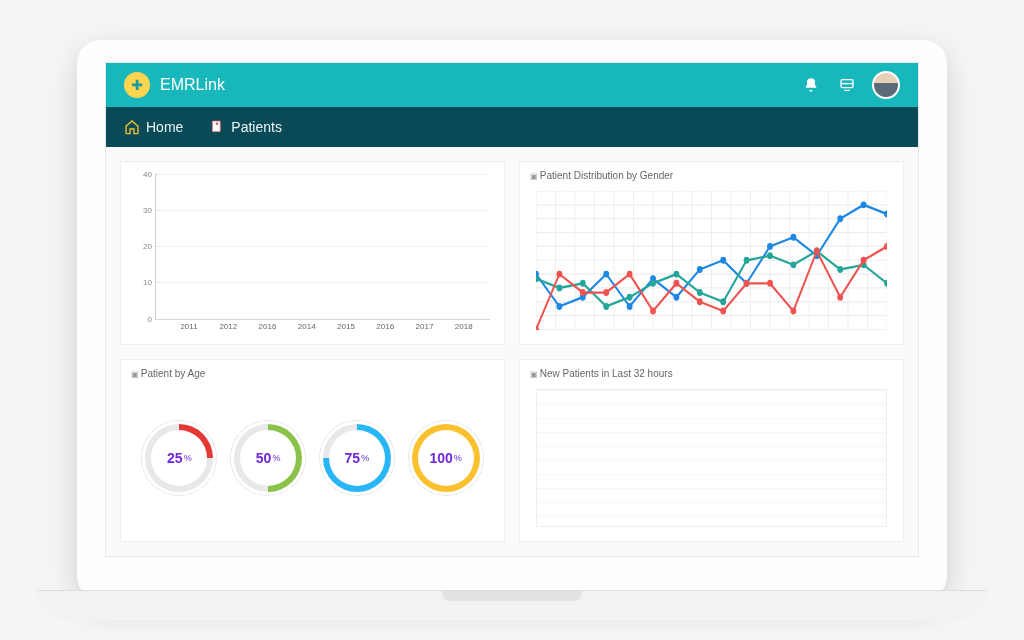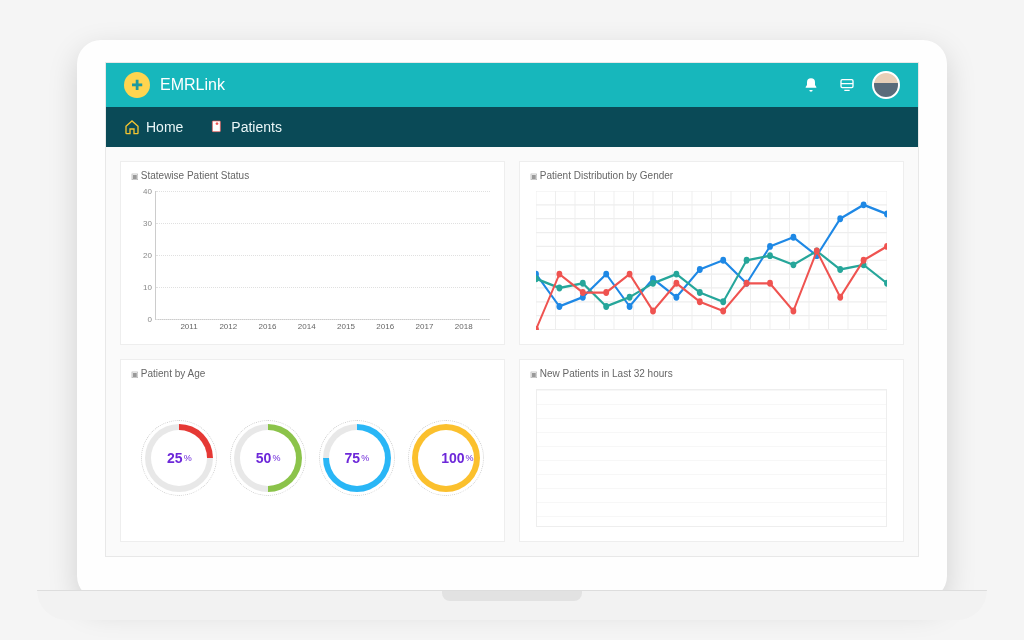--- a/index.html
+++ b/index.html
@@ -82,21 +82,20 @@
               <path d="M10 7h4M12 5v4" stroke="#ef5350" stroke-width="2"></path>
             </svg>
           </span>
      <span>Patients</span>
    </div>
   </div>
 
   <div class="content">
 
    <div class="card">
-    <div class="card-title">Statewise Patient Status</div>
     <div class="chart-area">
       <div class="bars" id="bars1">
               <div class="grid" style="top: 100%;"></div>
               <div class="ytick" style="top: 100%;">0</div>
               <div class="grid" style="top: 75%;"></div>
               <div class="ytick" style="top: 75%;">10</div>
               <div class="grid" style="top: 50%;"></div>
               <div class="ytick" style="top: 50%;">20</div>
               <div class="grid" style="top: 25%;"></div>
               <div class="ytick" style="top: 25%;">30</div>
@@ -255,21 +254,21 @@
               <div style="position: absolute; inset: -4px; border: 1px dotted rgb(204, 204, 204); border-radius: 50%;"></div>
             </div>
             <div class="gauge" style="background: conic-gradient(rgb(41, 182, 246) 0deg, rgb(41, 182, 246) 270deg, rgb(232, 232, 232) 270deg, rgb(232, 232, 232) 360deg);">
               <div style="position:absolute;inset:6px;background:#fff;border-radius:50%;display:flex;align-items:center;justify-content:center">
                 <span>75</span>
                 <span class="pct">%</span>
               </div>
               <div style="position: absolute; inset: -4px; border: 1px dotted rgb(204, 204, 204); border-radius: 50%;"></div>
             </div>
             <div class="gauge" style="background: conic-gradient(rgb(251, 192, 45) 0deg, rgb(251, 192, 45) 360deg, rgb(232, 232, 232) 360deg, rgb(232, 232, 232) 360deg);">
-              <div style="position:absolute;inset:6px;background:#fff;border-radius:50%;display:flex;align-items:center;justify-content:flex-end">
+              <div style="position:absolute;inset:6px;background:#fff;border-radius:50%;display:flex;align-items:center;justify-content:center">
                 <span>100</span>
                 <span class="pct">%</span>
               </div>
               <div style="position: absolute; inset: -4px; border: 1px dotted rgb(204, 204, 204); border-radius: 50%;"></div>
             </div>
           </div>
    </div>
 
    <div class="card">
     <div class="card-title">New Patients in Last 32 hours</div>

